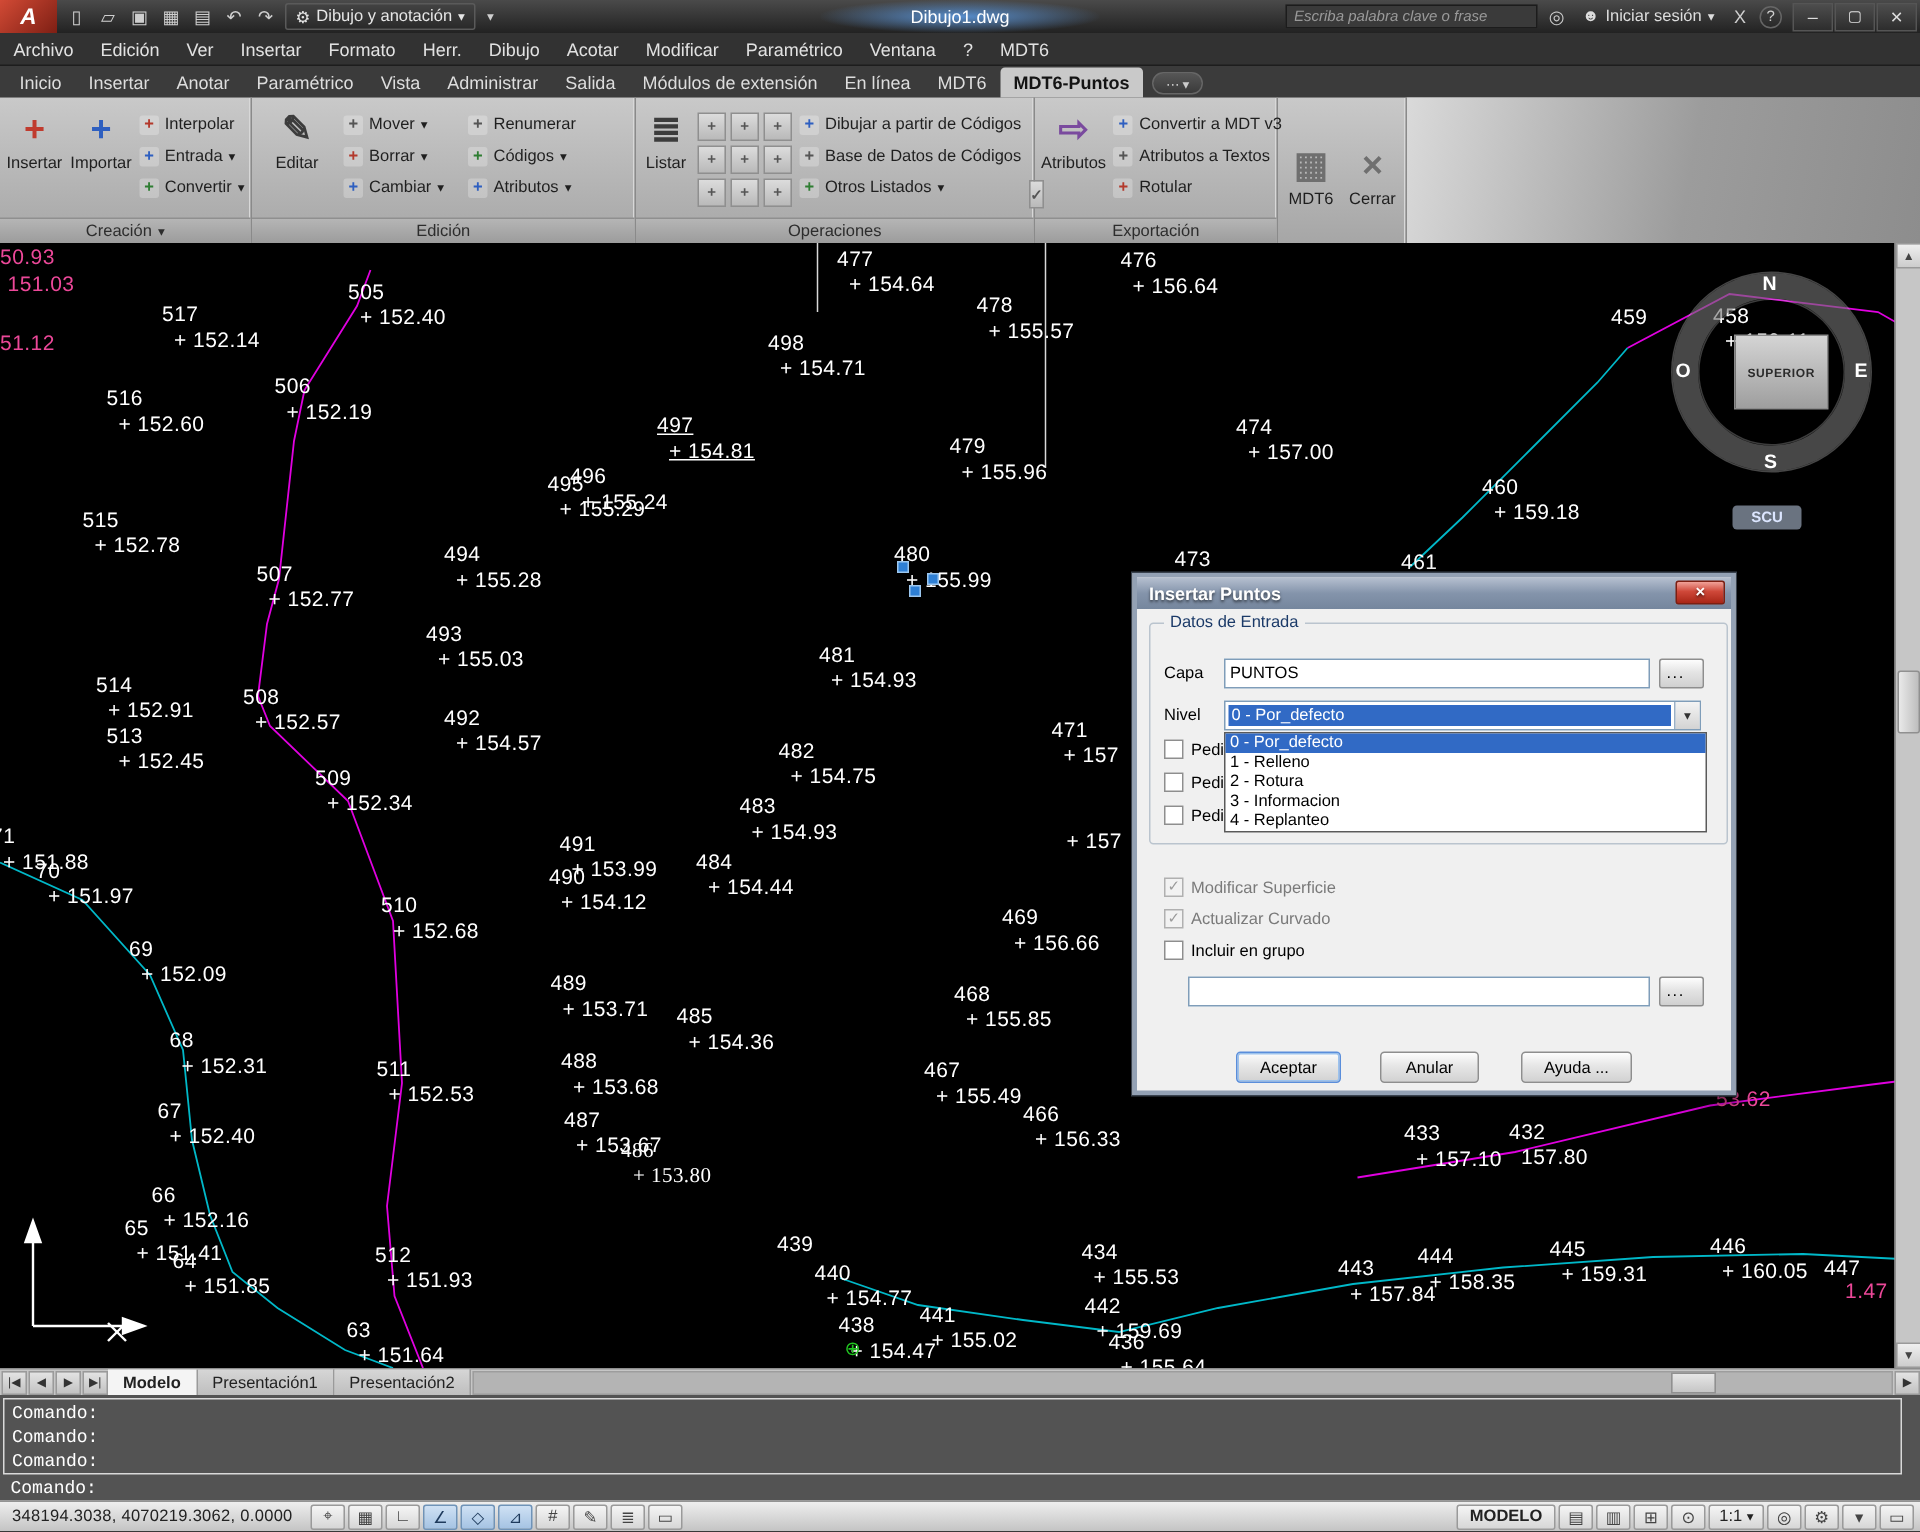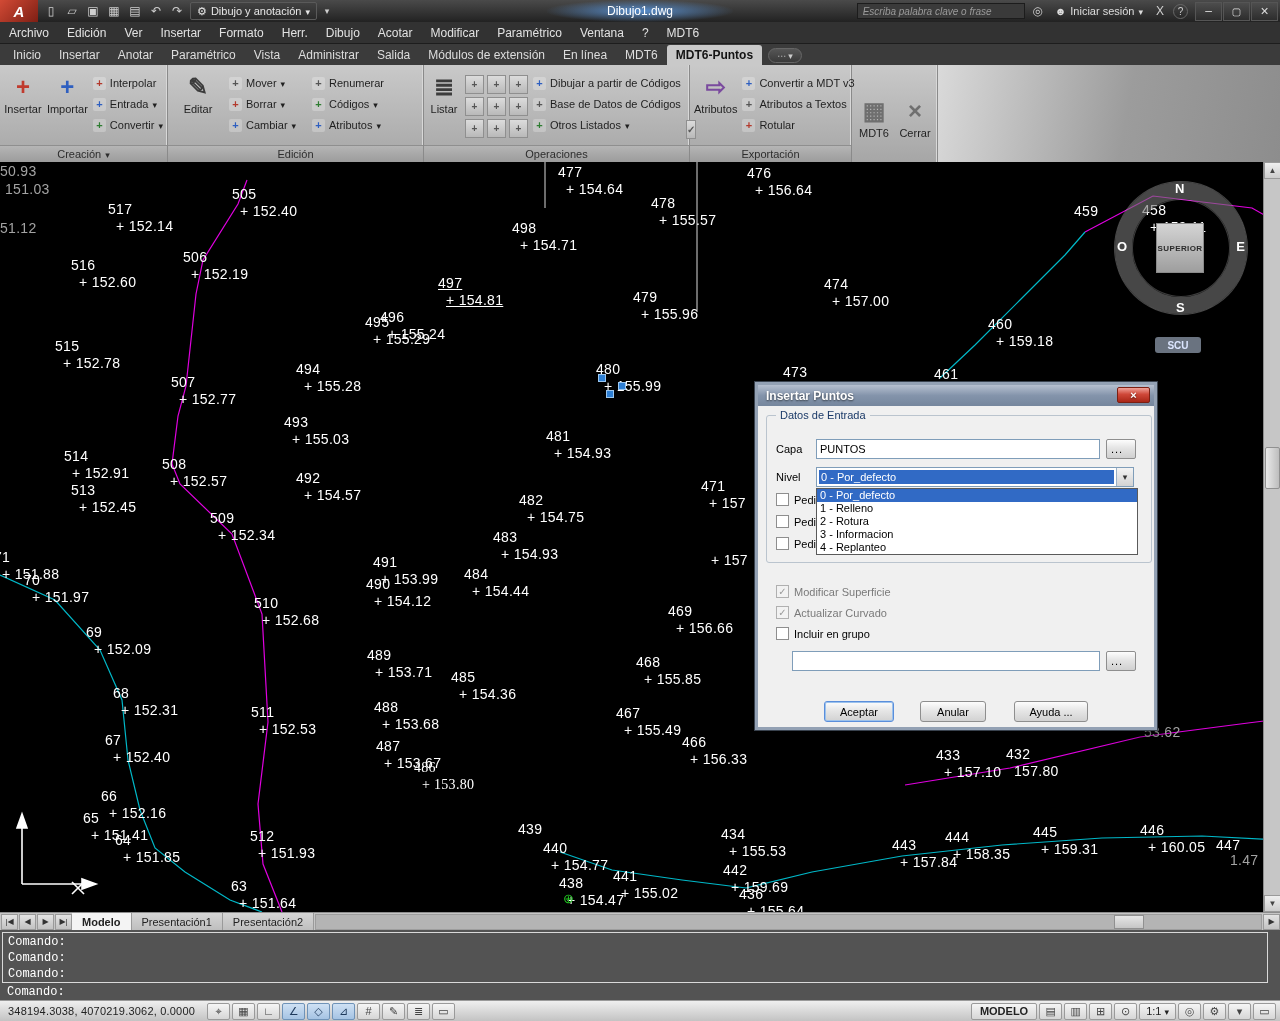--- a/index.html
+++ b/index.html
@@ -53,28 +53,28 @@
   .rib-filler{flex:1;background:linear-gradient(100deg,#dadada,#9c9c9c 55%,#8d8d8d)}
   .mdtpanel .panel-body{align-items:center}
   .selbtn{width:19px;height:19px;align-self:flex-end;margin-bottom:6px}
 
   
   .canvas{position:relative;width:1280px;height:750px;background:#000;overflow:hidden}
   .canvas svg{position:absolute;left:0;top:0;z-index:1}
   #points-layer{position:absolute;left:0;top:0;width:100%;height:100%;z-index:2}
   .pt{position:absolute;color:#fff;font-size:14px;line-height:17px;white-space:nowrap;letter-spacing:.3px}
   .pt-e{margin-left:8px}
-  .frag{position:absolute;color:#a3a3a3;font-size:14px;white-space:nowrap;letter-spacing:.3px}
+  .frag{position:absolute;color:#ec4899;font-size:14px;white-space:nowrap;letter-spacing:.3px}
   .grip{position:absolute;width:8px;height:8px;background:#2e7fd4;border:1px solid #9cc7ef;z-index:3}
   .marker{position:absolute;font-size:13px;z-index:2}
 
   
   .compass{position:absolute;left:1115px;top:20px;width:132px;height:132px;z-index:3}
   .ring{position:absolute;left:0;top:0;width:132px;height:132px;border-radius:50%;border:17px solid rgba(115,115,115,.62);box-shadow:0 0 0 1px rgba(200,200,200,.35), inset 0 0 0 1px rgba(200,200,200,.3)}
-  .cface{position:absolute;left:41px;top:41px;width:48px;height:50px;background:linear-gradient(#d4d4d4,#9e9e9e);border:1px solid #8a8a8a;display:flex;align-items:center;justify-content:center;font-size:8px;letter-spacing:.4px;color:#2b2b2b;font-weight:bold}
+  .cface{position:absolute;left:41px;top:41px;width:63px;height:50px;background:linear-gradient(#d4d4d4,#9e9e9e);border:1px solid #8a8a8a;display:flex;align-items:center;justify-content:center;font-size:8px;letter-spacing:.4px;color:#2b2b2b;font-weight:bold}
   .cdir{position:absolute;color:#fff;font-size:13px;font-weight:bold;z-index:4}
   .cN{left:60px;top:-1px}.cS{left:61px;bottom:-1px}.cO{left:2px;top:57px}.cE{right:2px;top:57px}
   .scu{position:absolute;left:1155px;top:175px;width:46px;height:16px;border-radius:3px;background:rgba(125,135,150,.85);color:#dce6ff;font-size:10px;font-weight:bold;display:flex;align-items:center;justify-content:center;z-index:3}
 
   
   .vscroll{position:absolute;right:0;top:0;width:17px;height:750px;background:#c6c6c6;border-left:1px solid #8d8d8d;z-index:5}
   .varrow{position:absolute;left:0;width:17px;height:17px;background:linear-gradient(#efefef,#cdcdcd);border:1px solid #9a9a9a;font-size:8px;color:#444;display:flex;align-items:center;justify-content:center}
   .vup{top:0}.vdn{bottom:0}
   .vthumb{position:absolute;left:1px;top:285px;width:15px;height:42px;background:linear-gradient(90deg,#e9e9e9,#bdbdbd);border:1px solid #909090;border-radius:2px}
 

